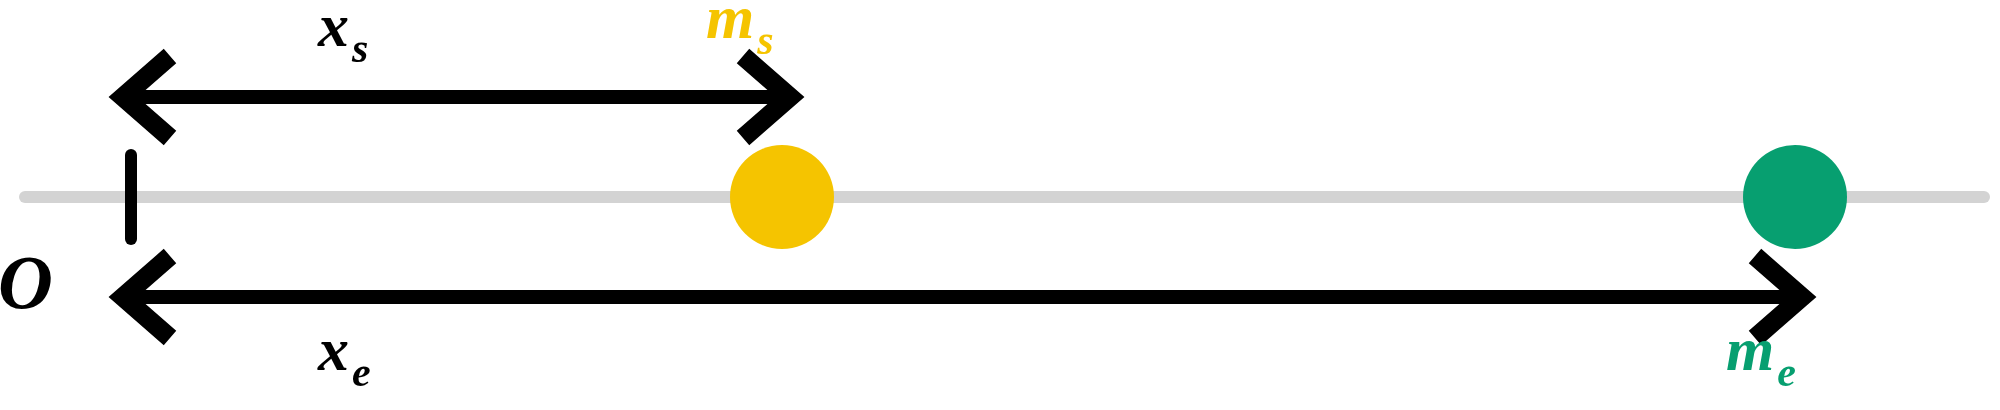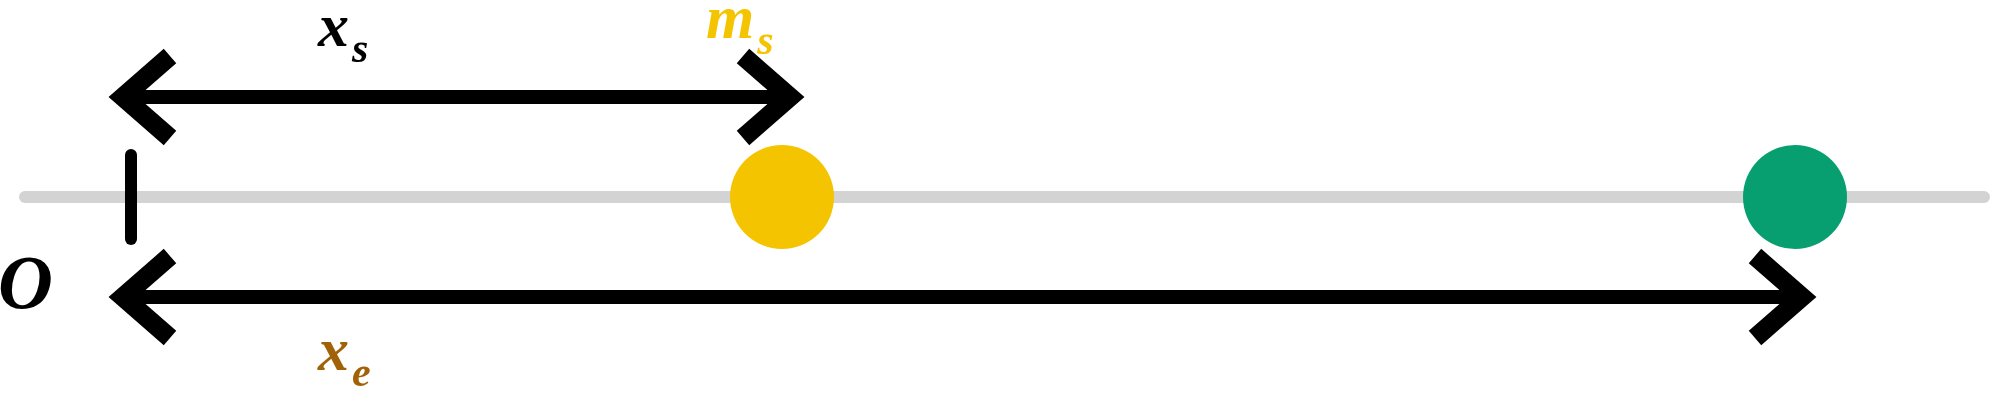--- a/index.html
+++ b/index.html
@@ -92,22 +92,25 @@
 
     <circle cx="1795" cy="197" r="52" fill="#079F70"></circle>
   </svg>
 
   <div class="origin-label" id="label-origin" style="color: rgb(0, 0, 0);">O</div>
 
   <div class="math-label" id="label-xs" style="color: rgb(0, 0, 0);">
     <span class="base">x</span><span class="sub">s</span>
   </div>
 
-  <div class="math-label" id="label-xe" style="color: #a16207;">
+  <div class="math-label" id="label-xe" style="color: #000000;">
     <span class="base">x</span><span class="sub">e</span>
   </div>
 
   <div class="math-label" id="label-ms" style="color: rgb(245, 196, 0);">
     <span class="base">m</span><span class="sub">s</span>
   </div>
 
+  <div class="math-label" id="label-me" style="color: rgb(7, 159, 112);">
+    <span class="base">m</span><span class="sub">e</span>
+  </div>
 
 </div>
 
 </body></html>

